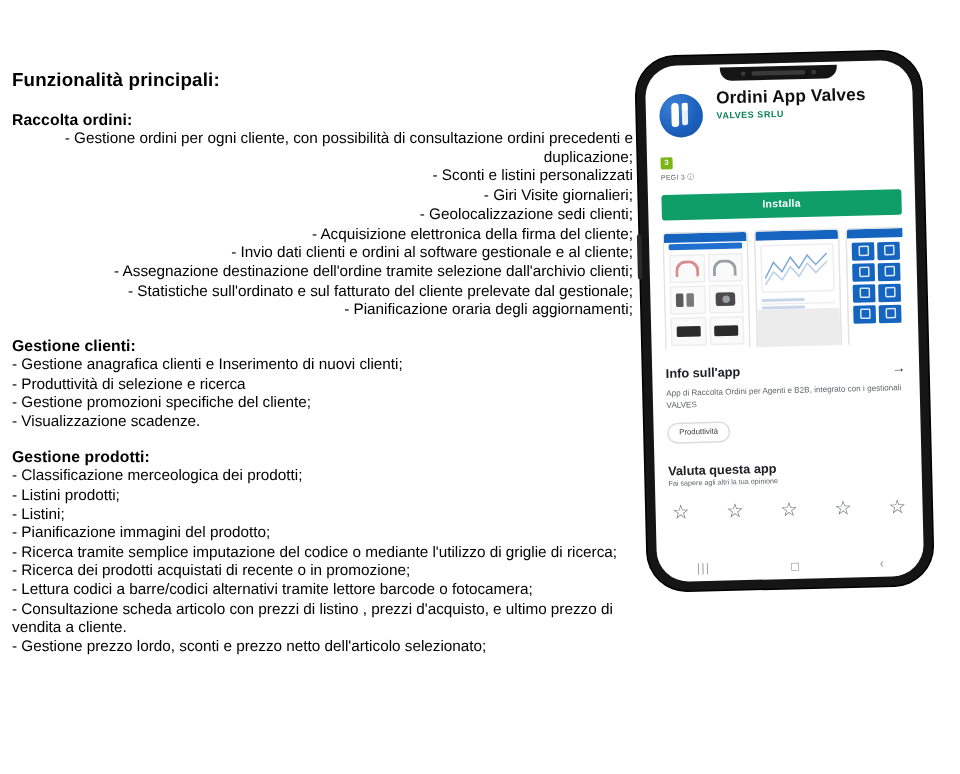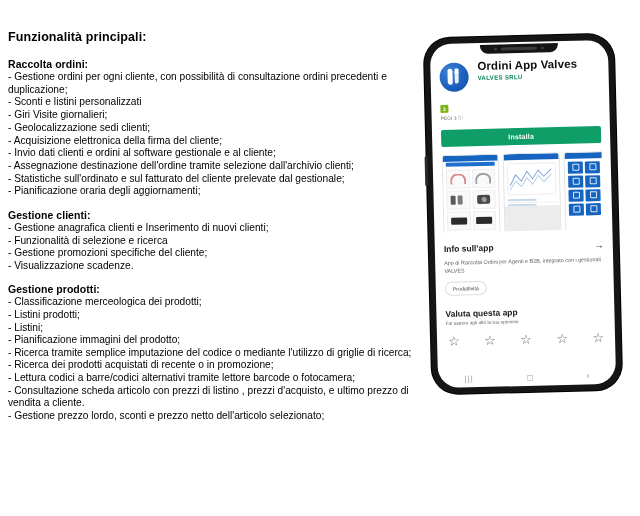--- a/index.html
+++ b/index.html
@@ -8,36 +8,36 @@
     background:#ffffff;
     font-family:"Liberation Sans", sans-serif;
     color:#000;
     overflow:hidden;
     position:relative;
   }
   .page{position:relative;width:640px;height:516px;}
 
   
   .doc{
-    position:absolute;left:8px;top:30px;width:414px;
+    position:absolute;left:8px;top:46px;width:414px;
   }
   .doc h1{
     font-size:12.5px;font-weight:bold;margin:0 0 14px 0;
     letter-spacing:.1px;
   }
   .sec{margin:0 0 11px 0;}
   .sec-title{
     font-size:10.5px;font-weight:bold;margin:0 0 1px 0;letter-spacing:.05px;
   }
   .line{
     font-size:10.2px;line-height:12.6px;margin:0;
     letter-spacing:0px;
     white-space:normal;
   }
-  .sec.first .line{line-height:12.7px;}
+  .sec.first .line{line-height:12.7px;text-align:right;}
 
   
   .phone-wrap{
     position:absolute;left:428px;top:36px;
     width:190px;height:356px;
     transform:rotate(-1.4deg);
   }
   .phone{
     position:relative;width:100%;height:100%;
     background:#151515;
@@ -171,21 +171,21 @@
       <p class="line">- Acquisizione  elettronica  della  firma  del cliente;</p>
       <p class="line">- Invio dati clienti  e ordini  al software gestionale  e al cliente;</p>
       <p class="line">- Assegnazione destinazione dell'ordine  tramite selezione  dall'archivio  clienti;</p>
       <p class="line">- Statistiche sull'ordinato  e sul  fatturato  del cliente  prelevate dal gestionale;</p>
       <p class="line">- Pianificazione  oraria degli  aggiornamenti;</p>
     </div>
 
     <div class="sec" style="margin-top:0;">
       <p class="sec-title">Gestione clienti:</p>
       <p class="line">- Gestione anagrafica clienti  e Inserimento  di nuovi clienti;</p>
-      <p class="line">- Funzionalità  di selezione  e ricerca</p>
+      <p class="line">- Produttività  di selezione  e ricerca</p>
       <p class="line">- Gestione promozioni specifiche  del cliente;</p>
       <p class="line">- Visualizzazione  scadenze.</p>
     </div>
 
     <div class="sec">
       <p class="sec-title">Gestione prodotti:</p>
       <p class="line">- Classificazione  merceologica dei prodotti;</p>
       <p class="line">- Listini  prodotti;</p>
       <p class="line">- Listini;</p>
       <p class="line">- Pianificazione  immagini  del prodotto;</p>

